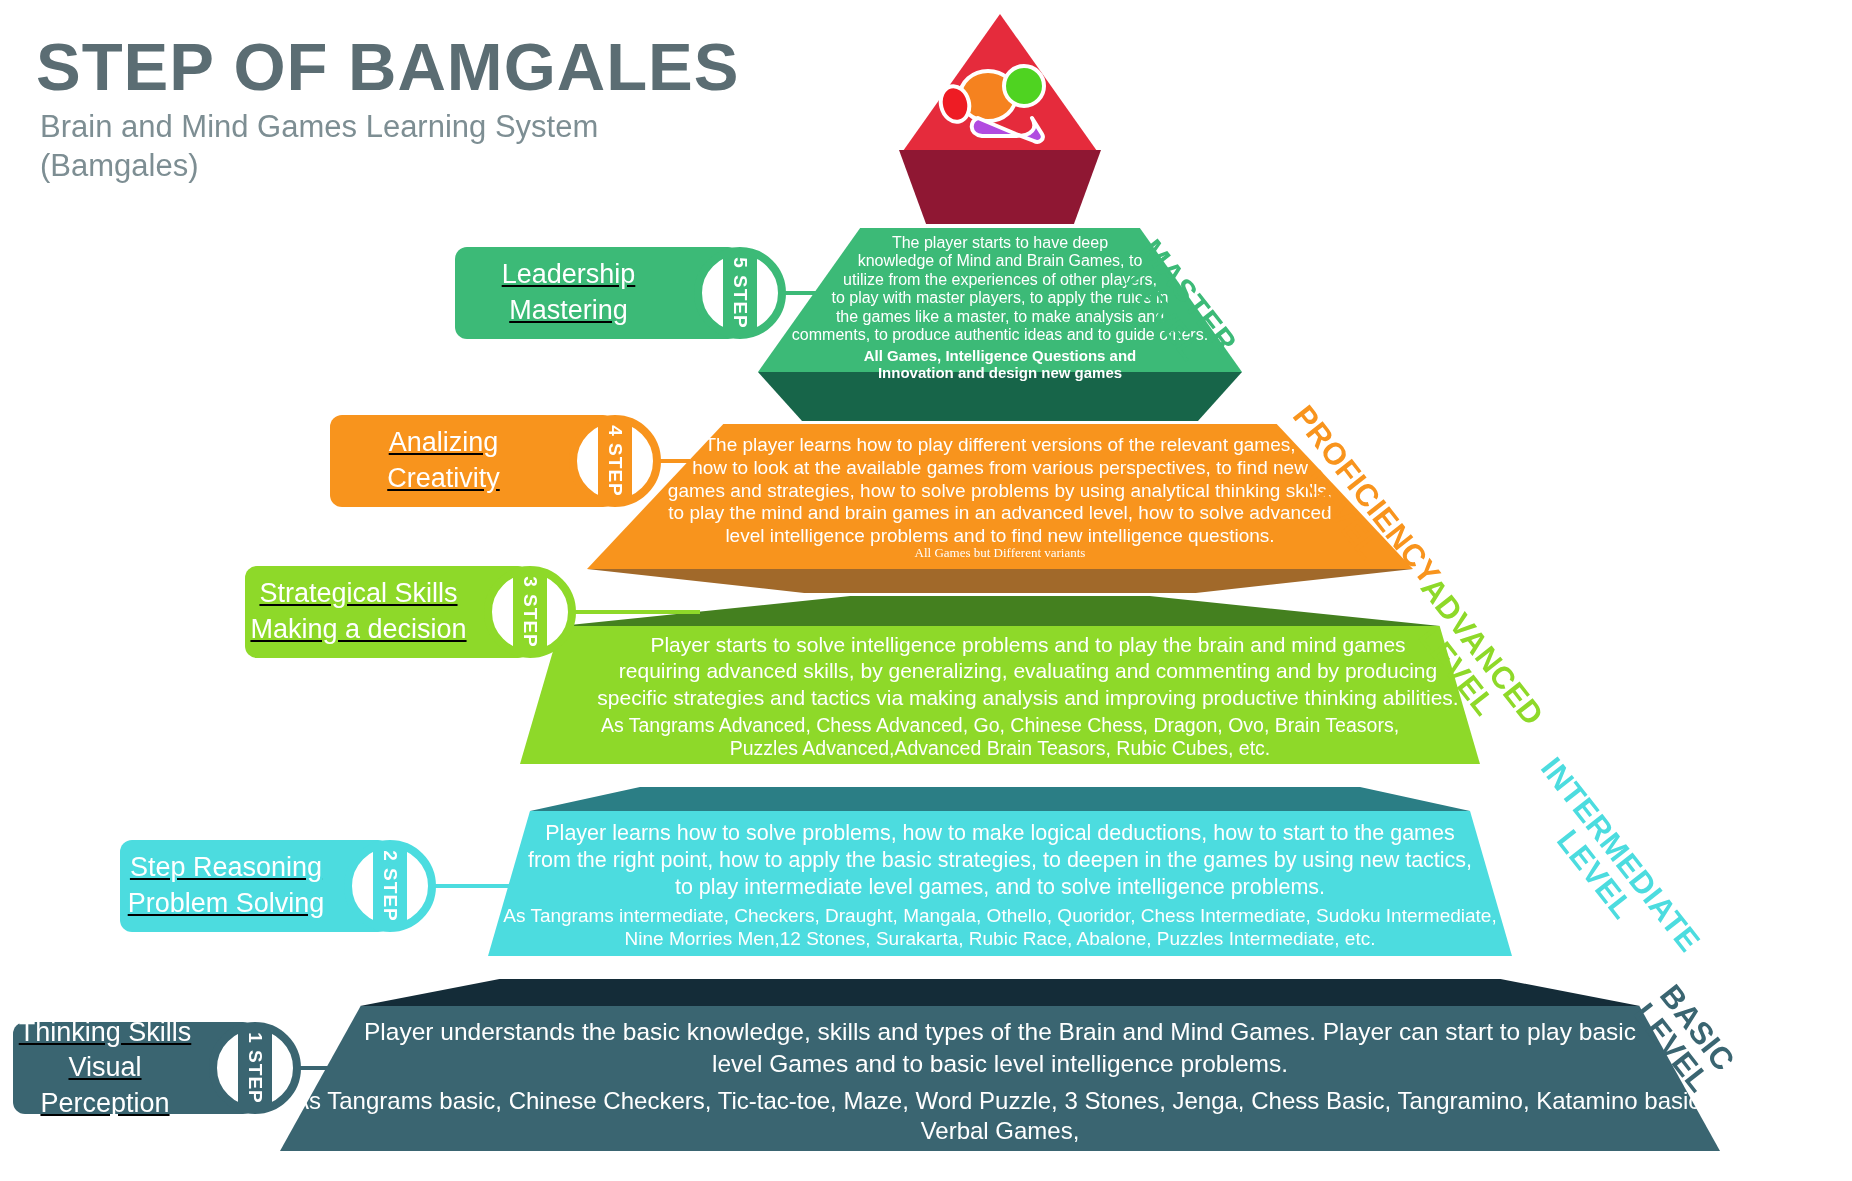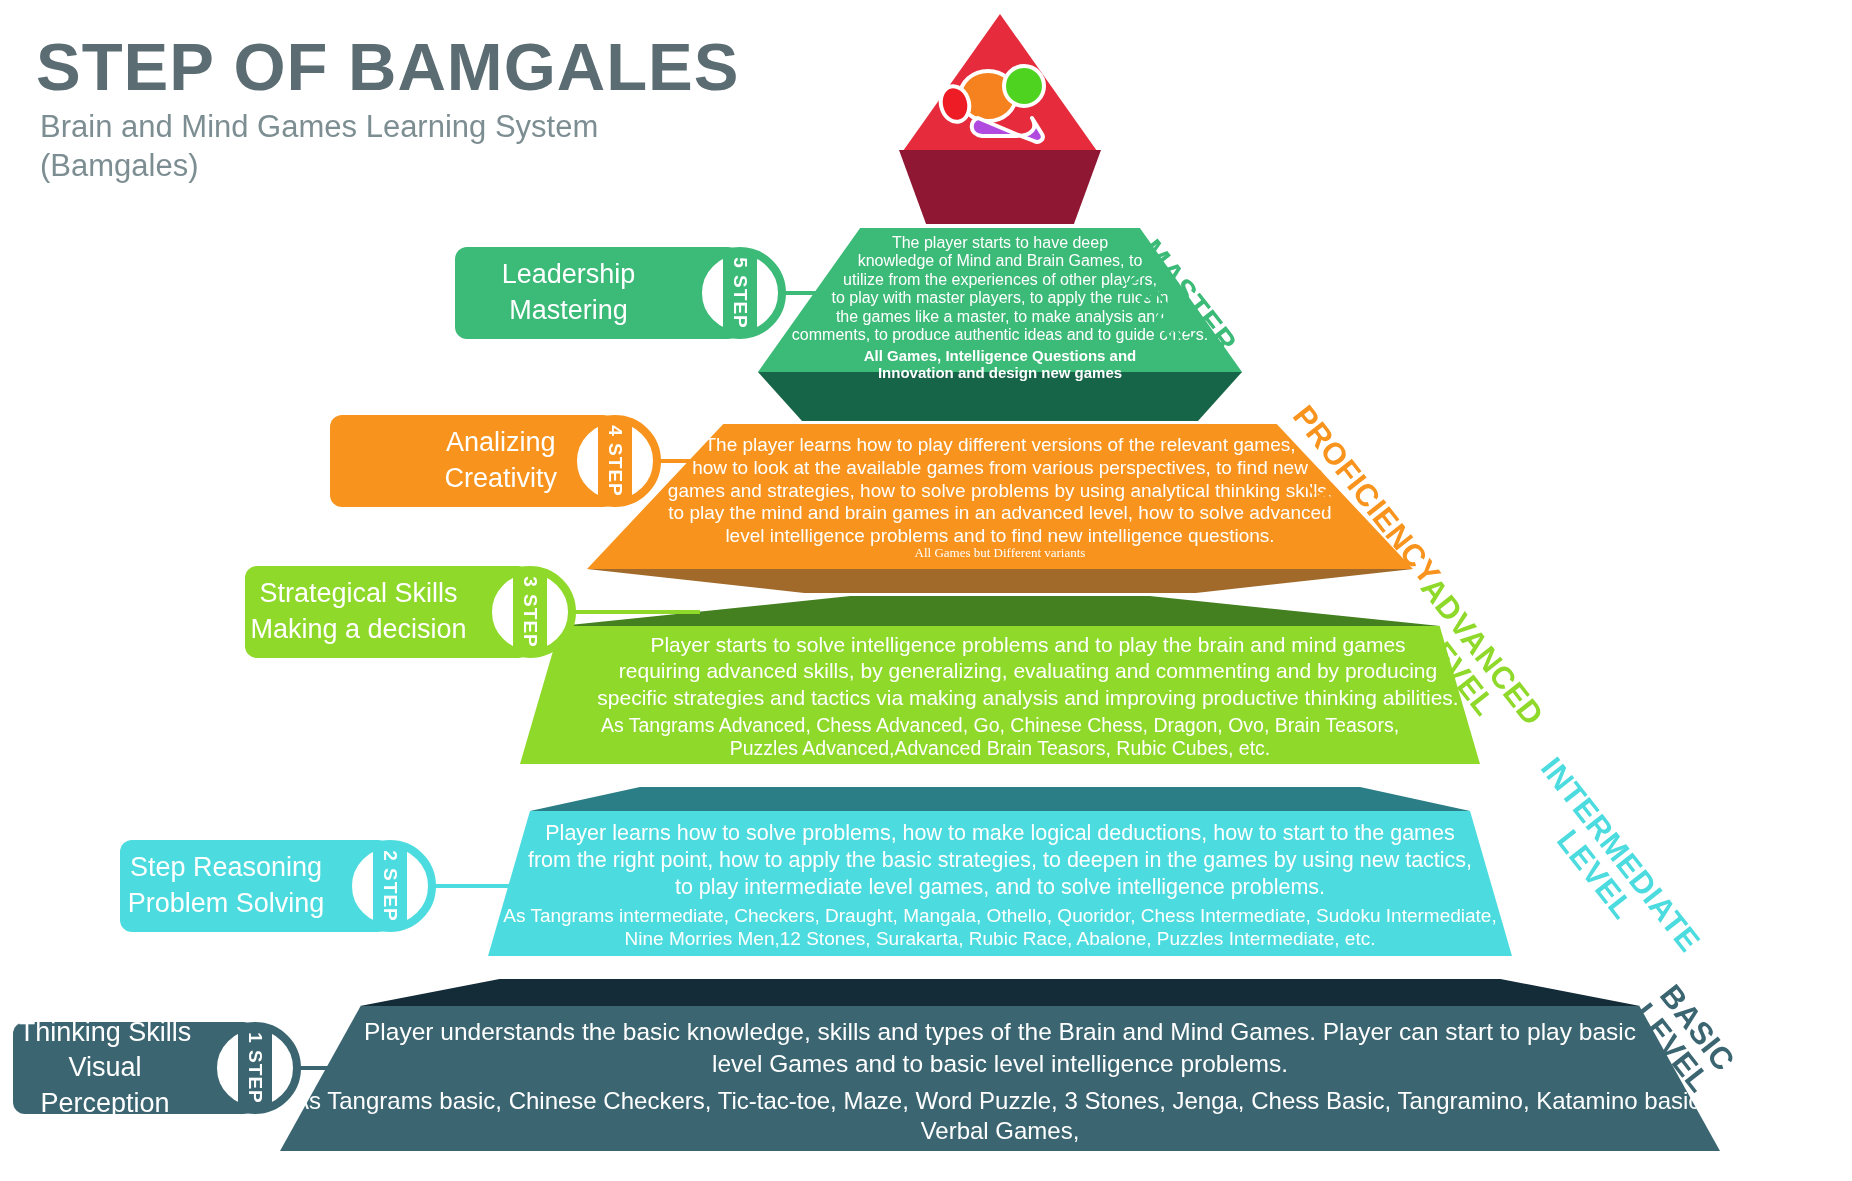--- a/index.html
+++ b/index.html
@@ -60,25 +60,25 @@
     position:absolute;font-weight:700;font-size:31px;line-height:1.04;letter-spacing:0.5px;
     transform:rotate(52deg);transform-origin:0 0;white-space:pre-line;text-align:center;z-index:6;
   }
   .sl5{left:1160px;top:234px;color:#3cba77;}
   .sl4{left:1312px;top:400px;color:#f8941d;}
   .sl3{left:1440px;top:572px;color:#8ed929;}
   .sl2{left:1560px;top:752px;color:#4cdcdf;}
   .sl1{left:1678px;top:978px;color:#3a6571;}
   
   .pill{position:absolute;height:92px;border-radius:12px;z-index:4;display:flex;
-    align-items:center;justify-content:center;}
+    align-items:center;justify-content:center;text-decoration:underline;}
   .pill-label{color:#fff;font-size:27px;line-height:1.32;text-align:center;
     white-space:pre-line;padding-right:58px;}
   .p5{left:455px;top:247px;width:285px;background:#3cba77;}
-  .p4{left:330px;top:415px;width:285px;background:#f8941d;justify-content:flex-end;}
+  .p4{left:330px;top:415px;width:285px;background:#f8941d;}
   .p3{left:245px;top:566px;width:285px;background:#8ed929;}
   .p2{left:120px;top:840px;width:270px;background:#4cdcdf;}
   .p1{left:13px;top:1022px;width:242px;background:#3a6571;}
   .disc{position:absolute;width:92px;height:92px;border-radius:50%;background:#ffffff;
     box-sizing:border-box;z-index:5;}
   .d5{left:694px;top:247px;border:8px solid #3cba77;}
   .d4{left:569px;top:415px;border:8px solid #f8941d;}
   .d3{left:484px;top:566px;border:8px solid #8ed929;}
   .d2{left:344px;top:840px;border:8px solid #4cdcdf;}
   .d1{left:209px;top:1022px;border:8px solid #3a6571;}

